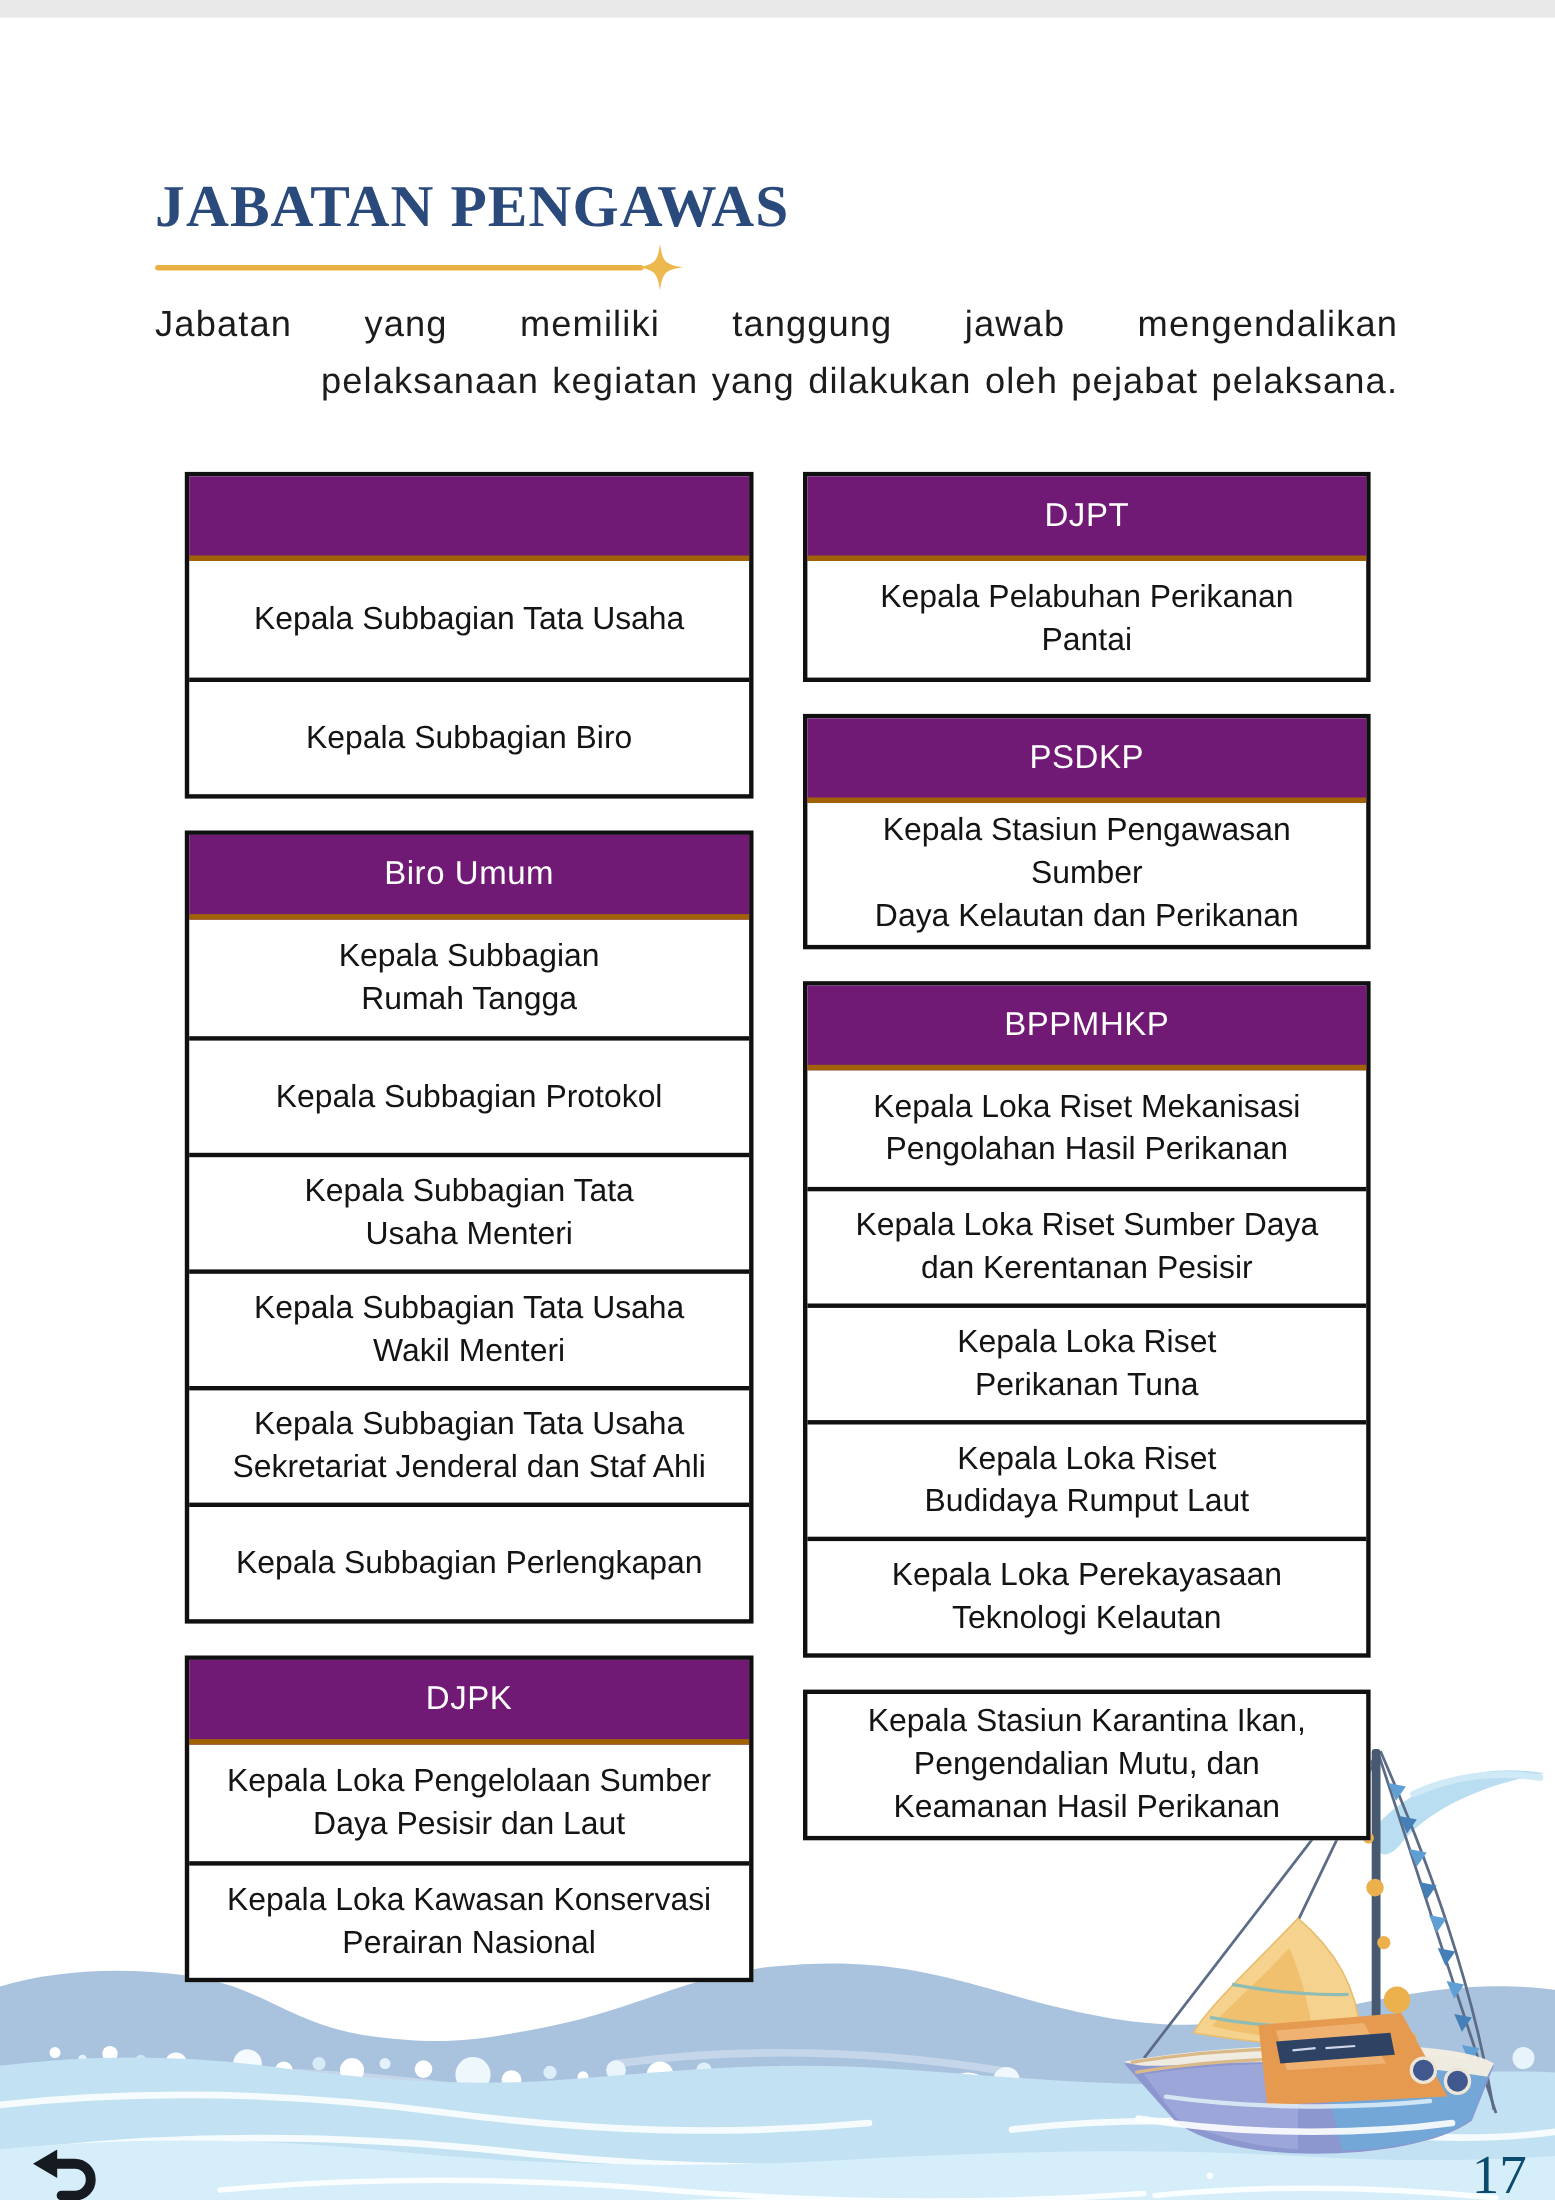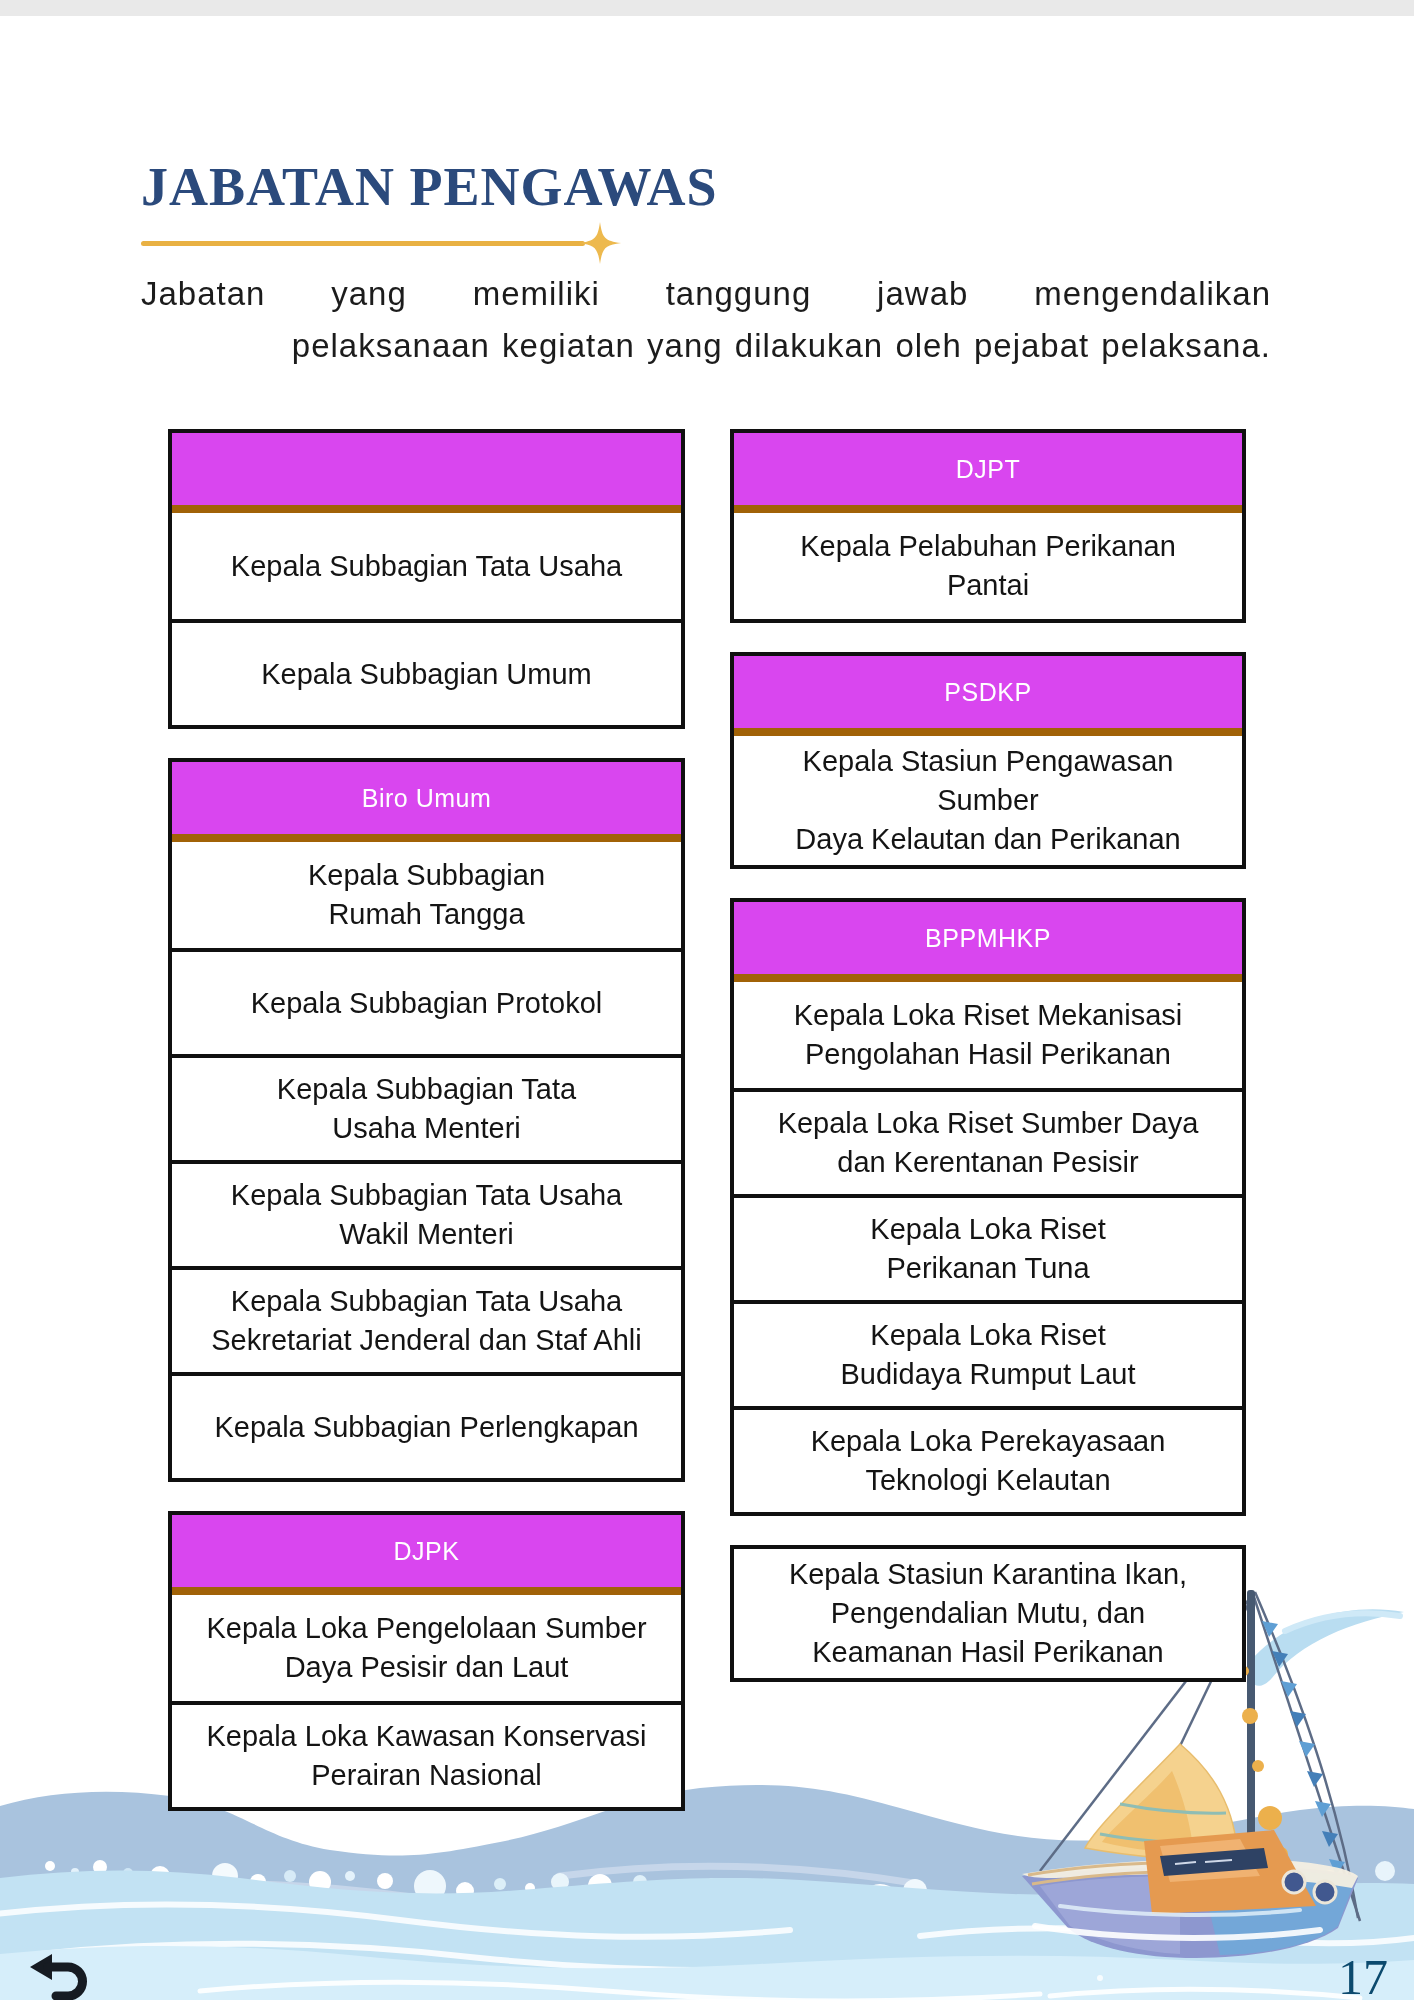--- a/index.html
+++ b/index.html
@@ -18,23 +18,23 @@
   .intro{position:absolute;left:141px;top:252px;width:1130px;margin:0;
          font-size:33px;line-height:52px;color:#1c1c1c;letter-spacing:1px;word-spacing:2px;}
   .intro .l1{display:block;text-align:justify;text-align-last:justify;}
   .intro .l2{display:block;text-align:right;}
 
   
   .org-columns{position:absolute;left:168px;top:413px;width:1078px;display:flex;gap:45px;z-index:2;}
   .col{width:517px;}
   .col.right{width:516px;}
   .box{border:4px solid #101010;background:#ffffff;margin-bottom:29px;}
-  .box-header{min-height:72px;background:#d946ef;color:#ffffff;display:flex;align-items:center;
-              justify-content:center;text-align:center;font-size:25px;letter-spacing:.5px;
-              border-bottom:8px solid #a16207;}
+  .box-header{min-height:72px;background:#701a75;color:#ffffff;display:flex;align-items:center;
+              justify-content:center;text-align:center;font-size:30px;letter-spacing:.5px;
+              border-bottom:5px solid #a16207;}
   .box-cell{min-height:106px;display:flex;align-items:center;justify-content:center;
             text-align:center;font-size:29px;line-height:39px;color:#141414;
             white-space:pre-line;padding:6px 14px;box-sizing:border-box;}
   .box-cell + .box-cell{border-top:4px solid #101010;}
 
   
   .scene{position:absolute;left:0;top:1560px;width:1414px;height:440px;z-index:1;}
 
   
   .back-button{position:absolute;left:30px;top:1938px;z-index:3;cursor:pointer;}
@@ -58,21 +58,21 @@
   <p class="intro">
     <span class="l1">Jabatan yang memiliki tanggung jawab mengendalikan</span>
     <span class="l2">pelaksanaan kegiatan yang dilakukan oleh pejabat pelaksana.</span>
   </p>
 
   <div class="org-columns">
     <div class="col left" id="col-left">
         <div class="box">
           <div class="box-header"></div>
           <div class="box-cell">Kepala Subbagian Tata Usaha</div>
-          <div class="box-cell">Kepala Subbagian Umum</div>
+          <div class="box-cell">Kepala Subbagian Biro</div>
         </div>
         <div class="box">
           <div class="box-header">Biro Umum</div>
           <div class="box-cell">Kepala Subbagian
 Rumah Tangga</div>
           <div class="box-cell">Kepala Subbagian Protokol</div>
           <div class="box-cell">Kepala Subbagian Tata
 Usaha Menteri</div>
           <div class="box-cell">Kepala Subbagian Tata Usaha
 Wakil Menteri</div>

